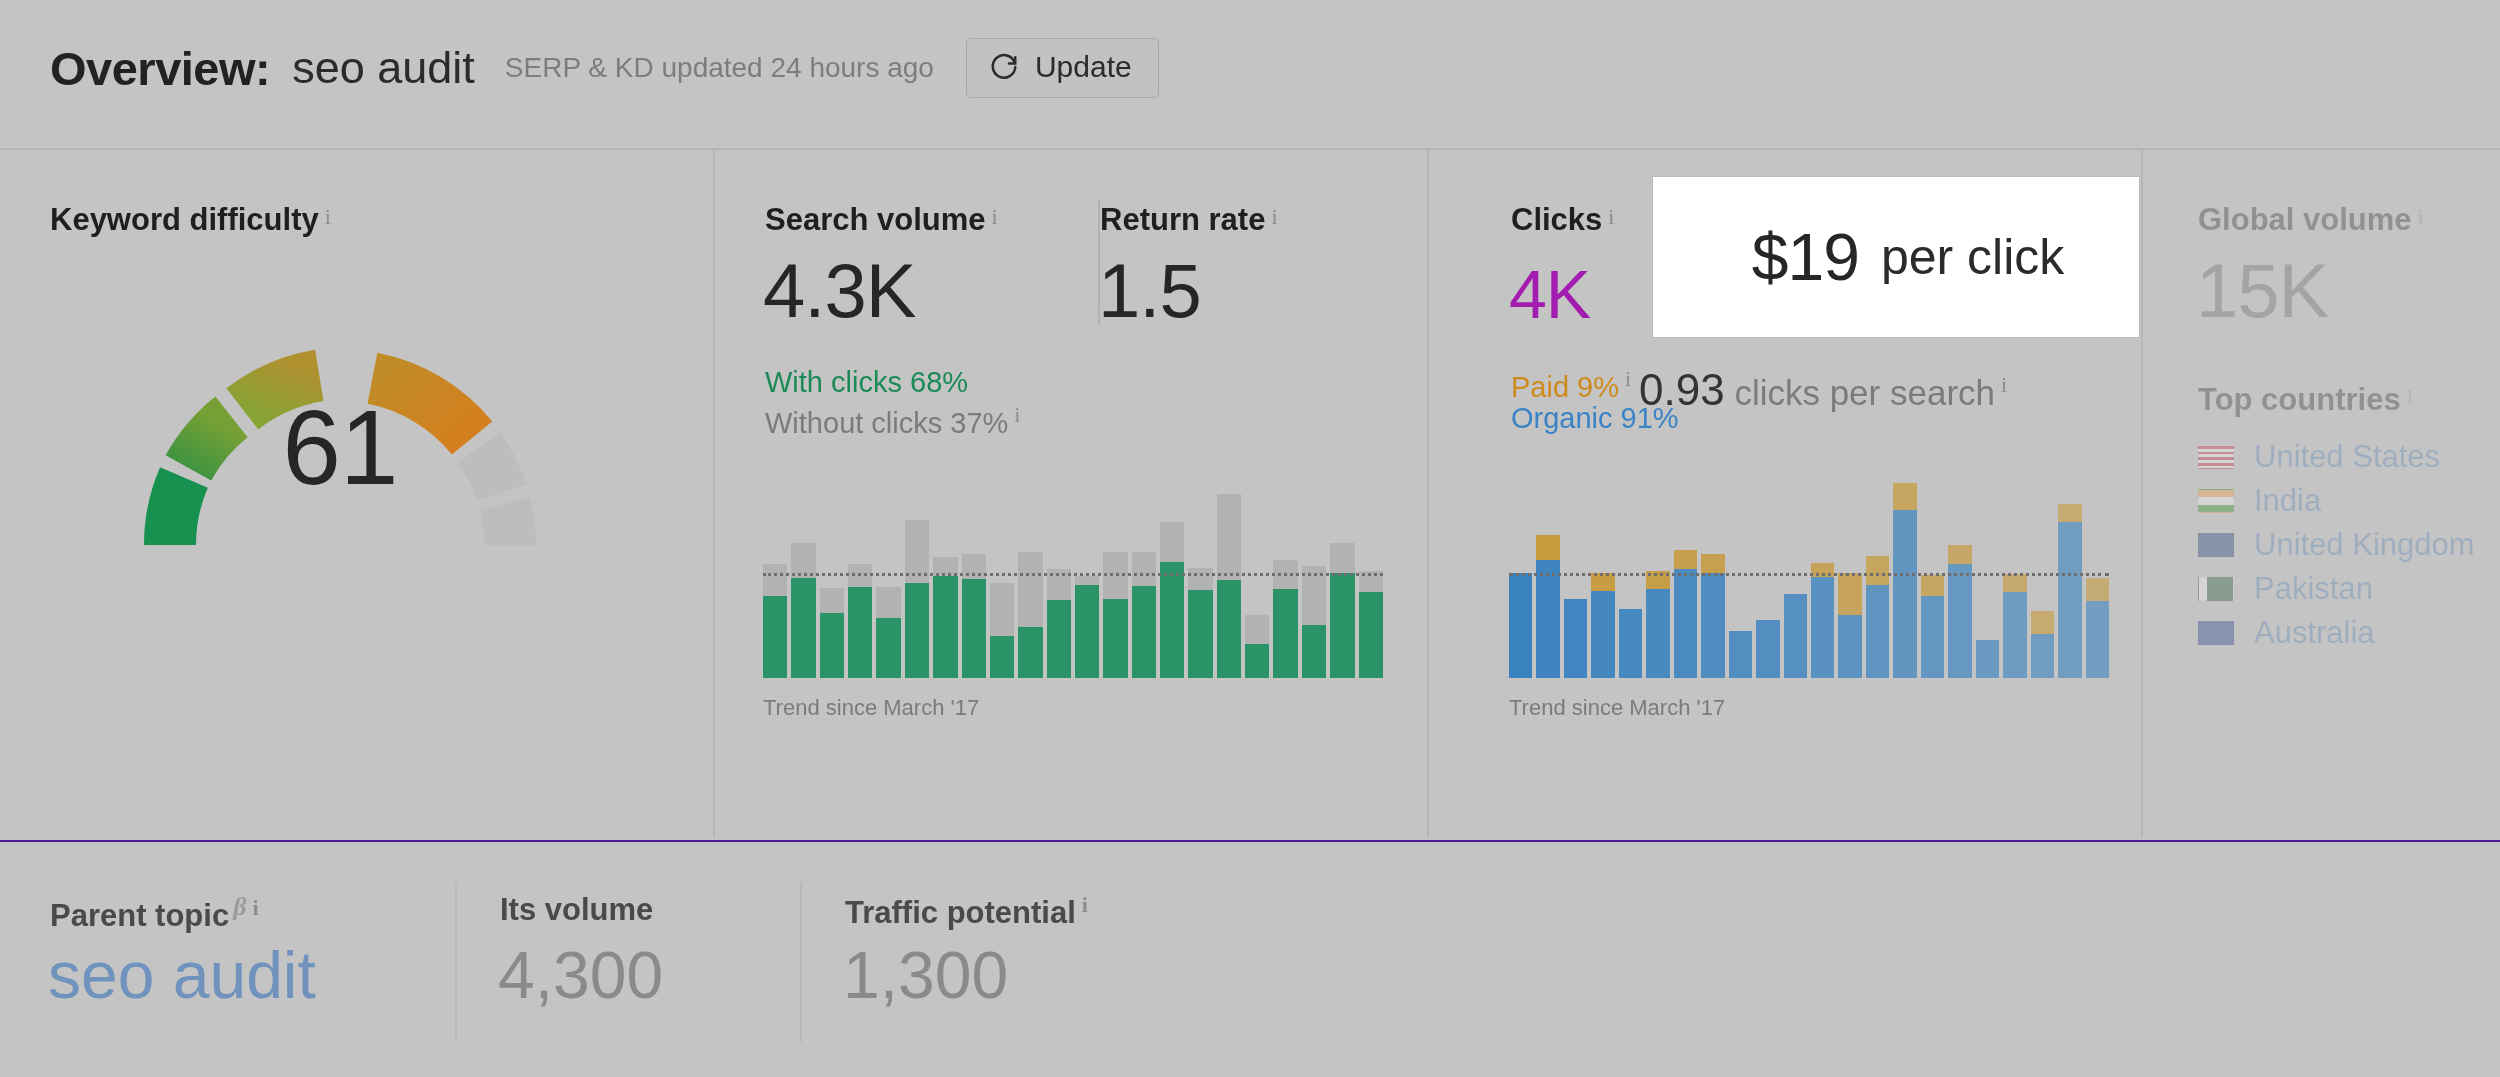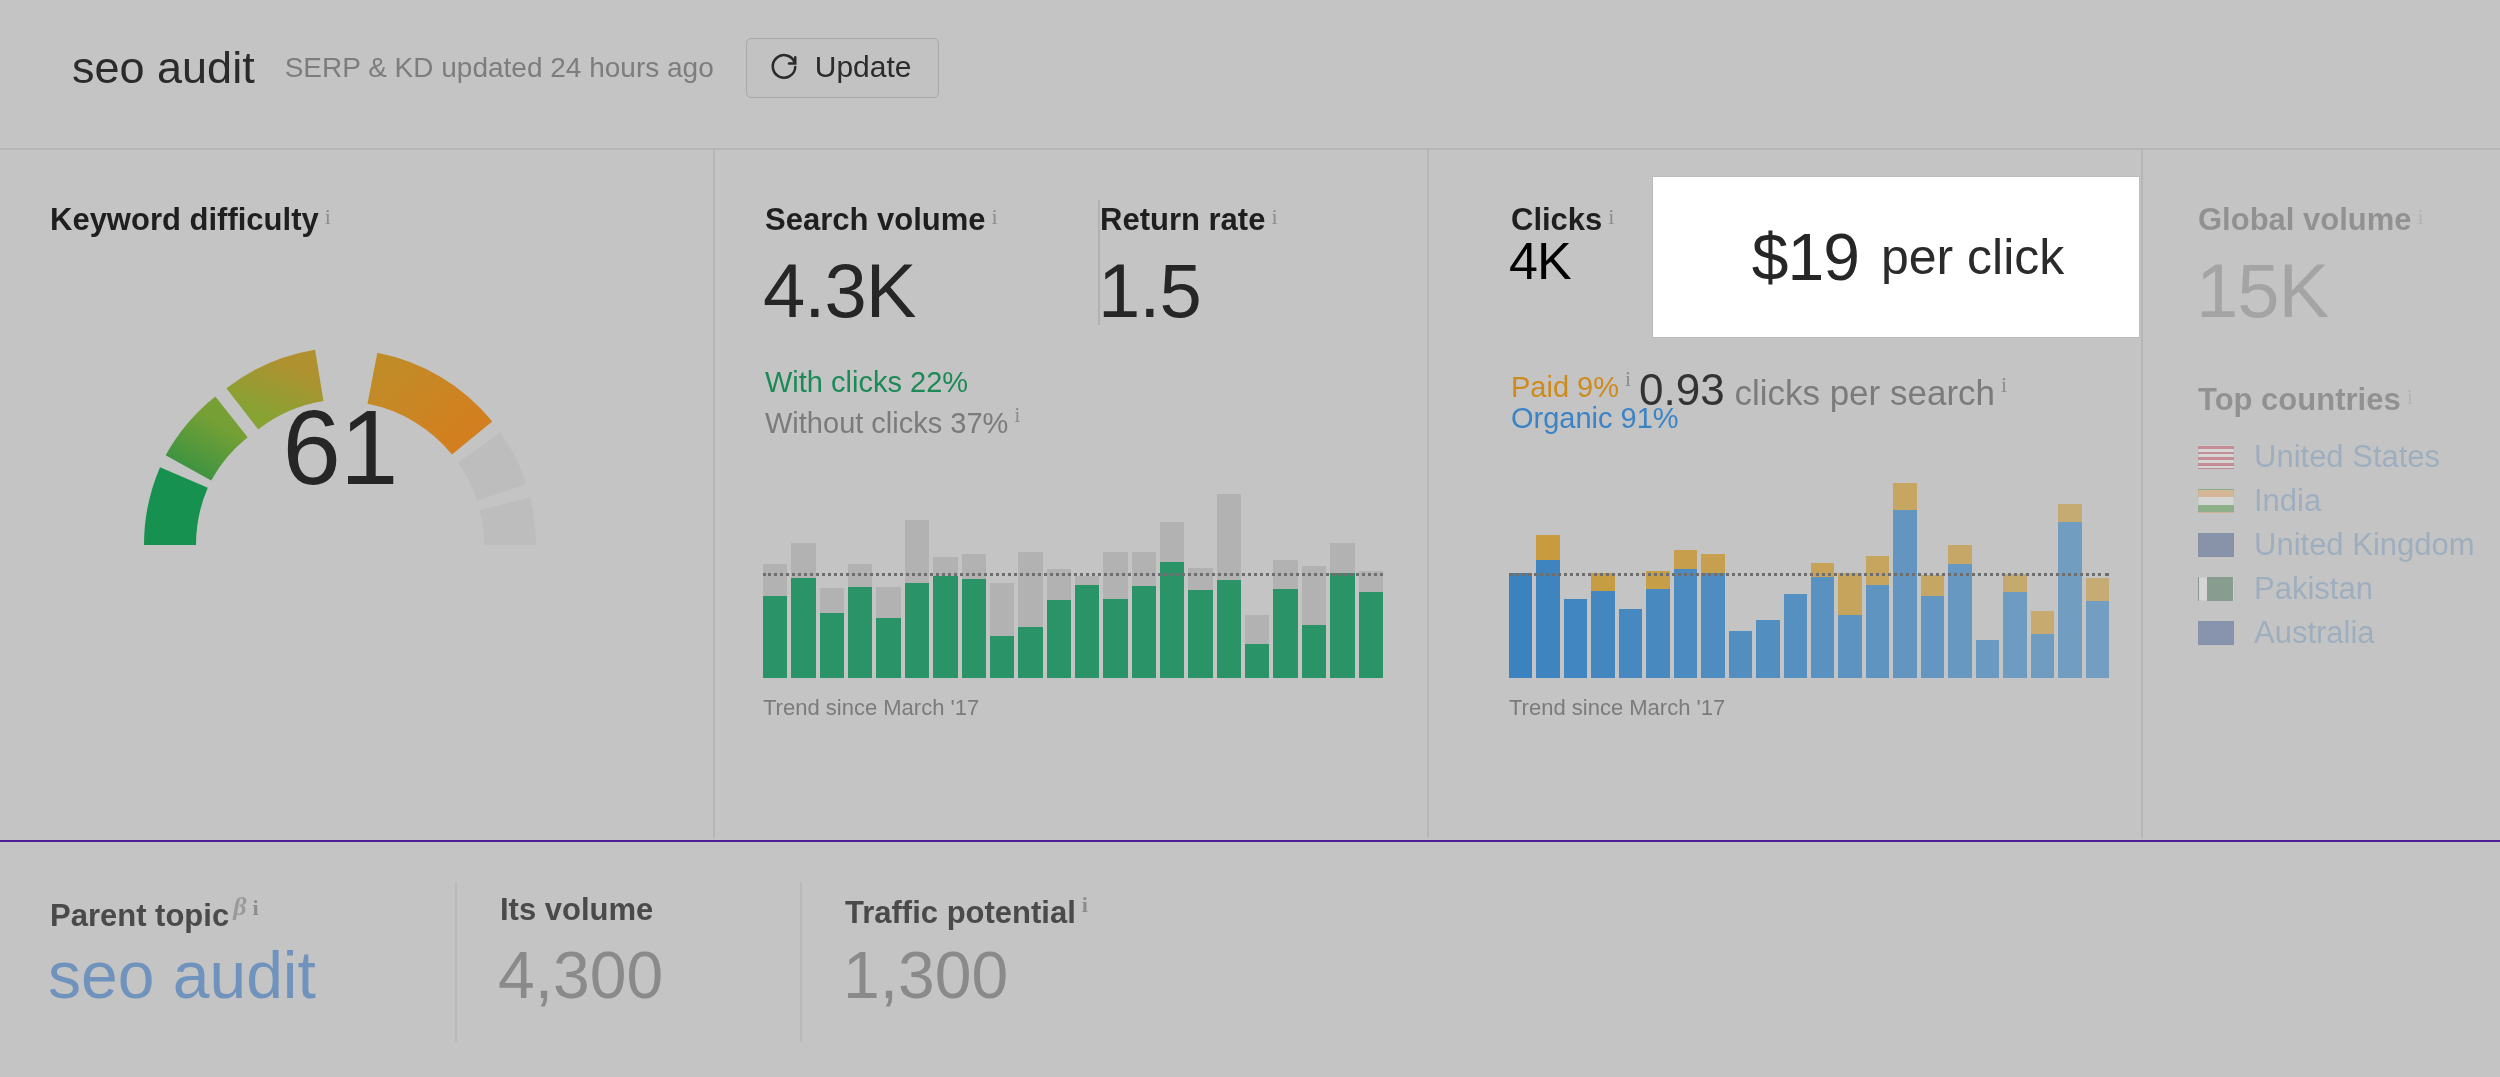--- a/index.html
+++ b/index.html
@@ -91,22 +91,22 @@
   }
   .sv-sub2 {
     position:absolute; left:50px; top:252px;
     font-size:29px; color:#7b7b7b; white-space:nowrap;
   }
 
   
   .ck-card { position:absolute; left:1429px; top:0; width:712px; height:688px;margin-left:32px; }
   .ck-title { position:absolute; left:50px; top:52px; }
   .ck-big {
-    position:absolute; left:48px; top:80px;
-    font-size:52px; color:#000000; letter-spacing:-1px; line-height:1.2;
+    position:absolute; left:48px; top:104px;
+    font-size:68px; color:#a21caf; letter-spacing:-1px; line-height:1.2;
   }
   .ck-paid {
     position:absolute; left:50px; top:216px;
     font-size:29px; color:#cf8a1c; white-space:nowrap;
   }
   .ck-org {
     position:absolute; left:50px; top:252px;
     font-size:29px; color:#3a83c6; white-space:nowrap;
   }
   .ck-cps {
@@ -179,20 +179,21 @@
   }
   .ft-sep { position:absolute; top:40px; width:2px; height:160px; background:#b9b9b9; }
 </style>
 </head>
 <body>
 
 <div class="page">
 
   <div class="header">
     <div class="header-inner">
+      <span class="hdr-overview">Overview:</span>
       <span class="hdr-keyword">seo audit</span>
       <span class="hdr-updated">SERP &amp; KD updated 24 hours ago</span>
       <div class="update-btn">
         <span>
           <svg class="refresh-icon" width="30" height="30" viewBox="0 0 24 24" fill="none" stroke="#2b2b2b" stroke-width="2" stroke-linecap="round">
             <path d="M20.5 8.5A9 9 0 1 0 21 12"></path>
             <path d="M21 4.2 V9.2 H16"></path>
           </svg>
         </span>
         <span class="lbl">Update</span>
@@ -255,21 +256,21 @@
       </div>
       <div class="sv-big">4.3K</div>
 
       <div class="vdiv" style="left:383px; top:50px; height:125px; background:#b2b2b2;"></div>
 
       <div class="rr-title">
         <span class="card-title">Return rate</span><span class="info-i">i</span>
       </div>
       <div class="rr-big">1.5</div>
 
-      <div class="sv-sub1">With clicks 22%</div>
+      <div class="sv-sub1">With clicks 68%</div>
       <div class="sv-sub2">
         <span>Without clicks 37%</span><span class="info-i">i</span>
       </div>
 
       <div class="chart" id="sv-chart" style="left: 48px; width: 620px; height: 200px; top: 328px;">
           <div class="bars">
             <div class="bar" title="1">
               <div class="seg-top" style="height: 31.5789px; background: rgb(178, 178, 178); opacity: 1;"></div>
               <div class="seg-bot" style="height: 82.1053px; background: rgb(42, 147, 103); opacity: 1;"></div>
             </div>

